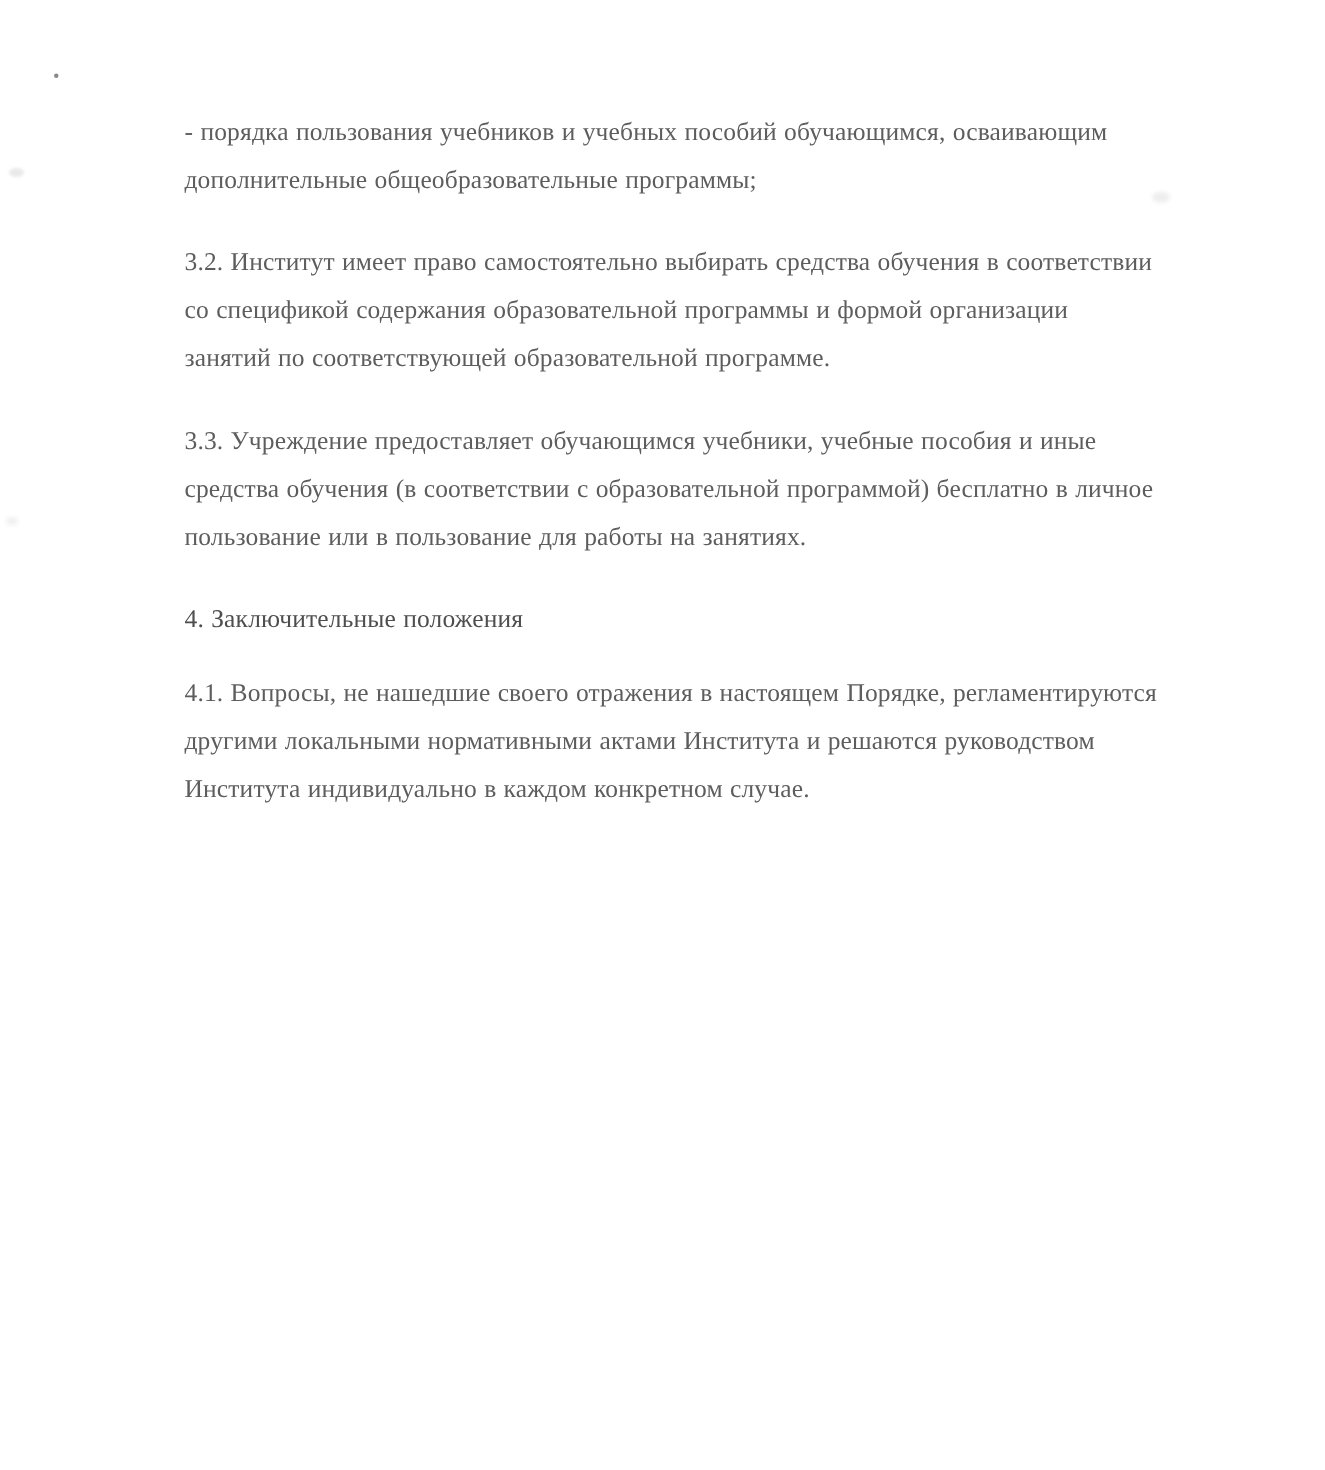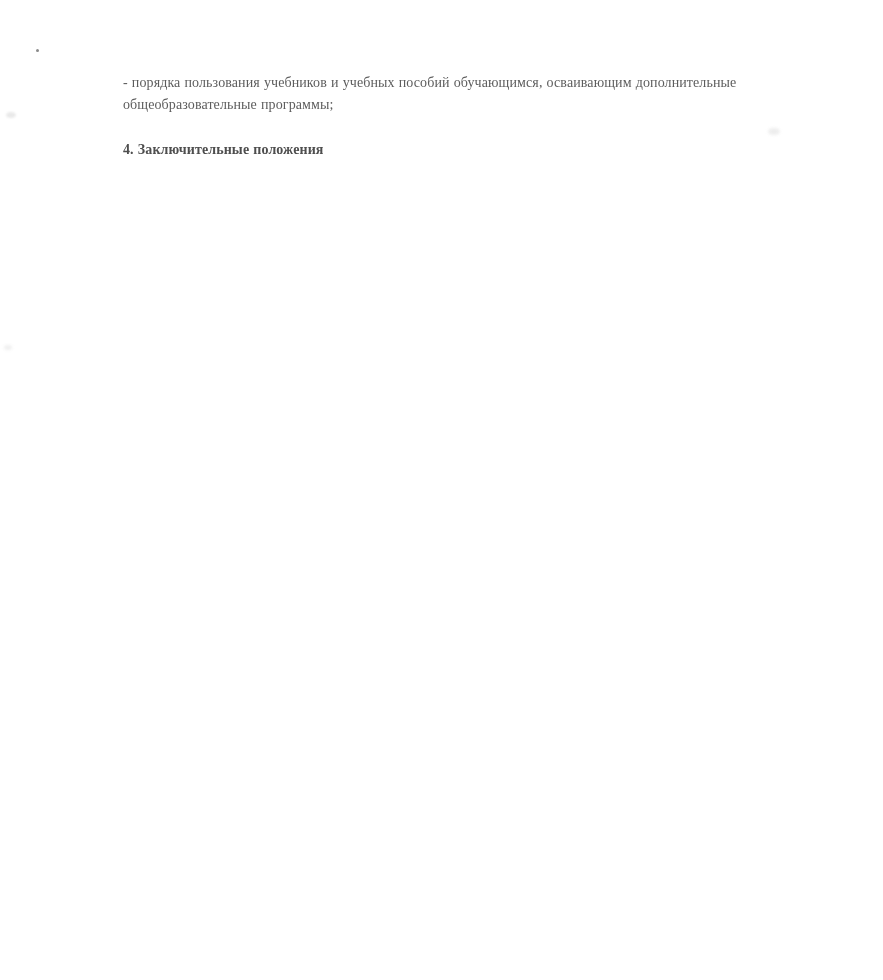--- a/index.html
+++ b/index.html
@@ -22,28 +22,28 @@
     background: #ffffff;
   }
   .doc-column {
     position: absolute;
     top: 72px;
     left: 123px;
     width: 650px;
   }
   .para {
     margin: 0 0 23px 0;
-    font-size: 14px;
-    line-height: 22px;
+    font-size: 17px;
+    line-height: 32px;
     color: #5d5d5d;
     letter-spacing: 0.1px;
     word-spacing: 0.5px;
   }
   .para.heading {
-    font-weight: bold;
+    font-weight: normal;
     color: #4e4e4e;
     margin-bottom: 17px;
     margin-top: 6px;
   }
   
   .speck {
     position: absolute;
     border-radius: 50%;
     pointer-events: none;
   }
@@ -78,20 +78,23 @@
 
   <span class="speck speck-1"></span>
   <span class="speck speck-2"></span>
   <span class="speck speck-3"></span>
   <span class="speck speck-4"></span>
 
   <div class="doc-column">
     <p class="para">- порядка пользования учебников и учебных пособий обучающимся, осваивающим дополнительные общеобразовательные программы;</p>
 
 
+    <p class="para">3.2. Институт имеет право самостоятельно выбирать средства обучения в соответствии со спецификой содержания образовательной программы и формой организации занятий по соответствующей образовательной программе.</p>
 
+    <p class="para">3.3. Учреждение предоставляет обучающимся учебники, учебные пособия и иные средства обучения (в соответствии с образовательной программой) бесплатно в личное пользование или в пользование для работы на занятиях.</p>
 
 
     <p class="para heading">4. Заключительные положения</p>
 
+    <p class="para">4.1. Вопросы, не нашедшие своего отражения в настоящем Порядке, регламентируются другими локальными нормативными актами Института и решаются руководством Института индивидуально в каждом конкретном случае.</p>
   </div>
 
 </div>
 
 </body></html>

